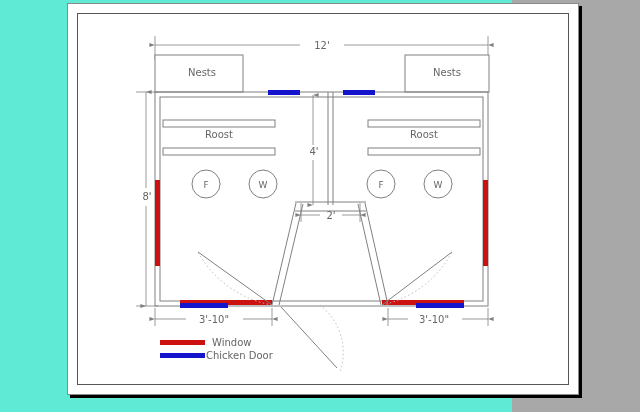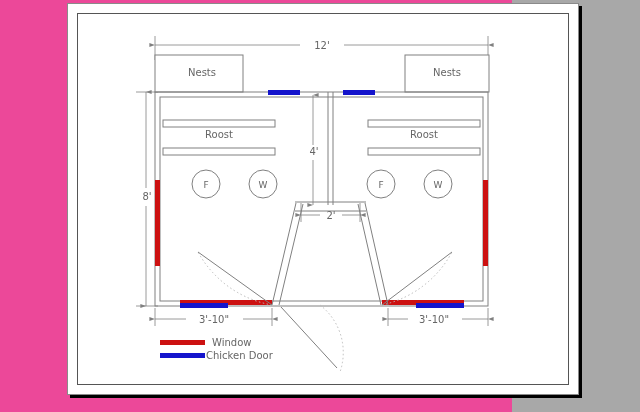--- a/index.html
+++ b/index.html
@@ -8,21 +8,21 @@
     background: #a8a8a8;
     width: 640px;
     height: 412px;
     overflow: hidden;
     font-family: "DejaVu Sans", sans-serif;
   }
   #root {
     position: relative;
     width: 512px;
     height: 412px;
-    background: #ec4899;
+    background: #5eead4;
   }
   
   #page-shadow {
     position: absolute;
     left: 70px;
     top: 6px;
     width: 512px;
     height: 392px;
     background: #000000;
   }

